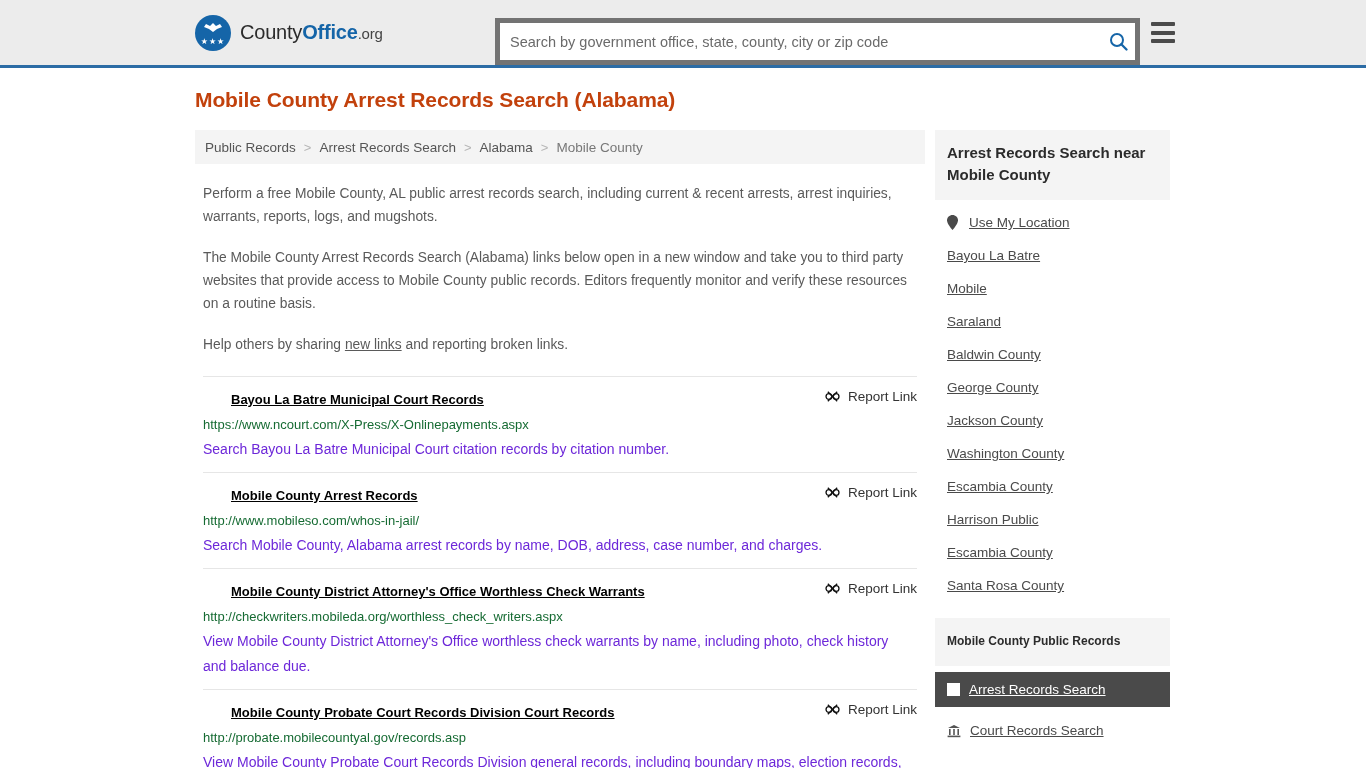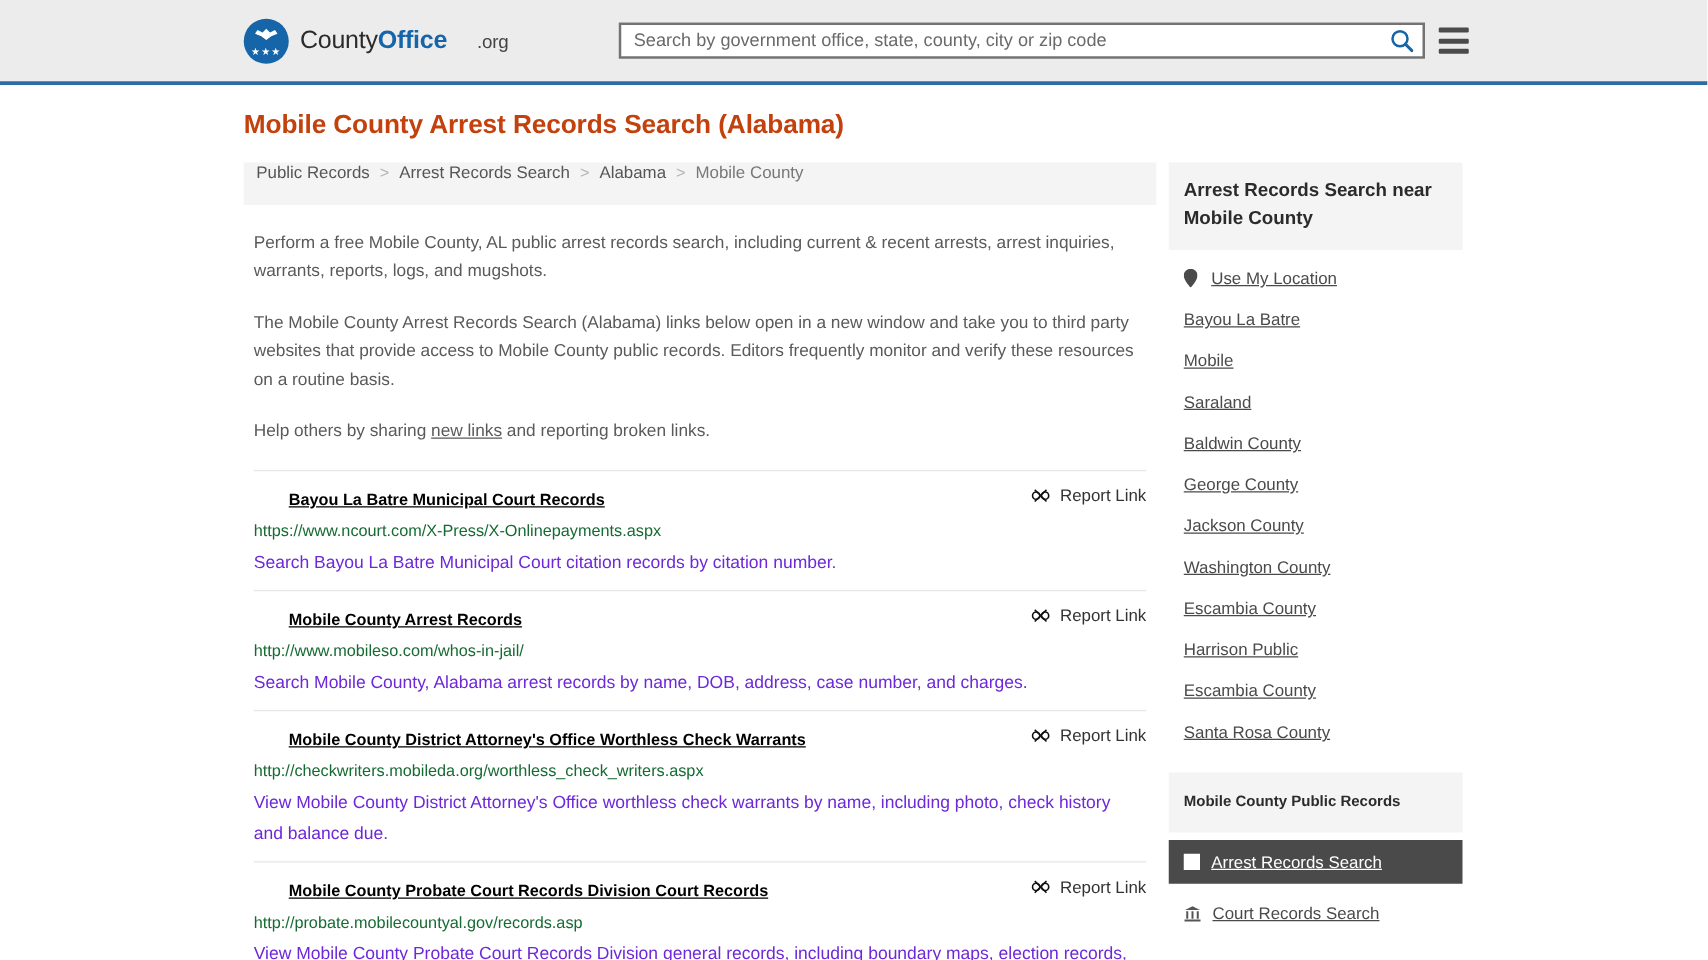--- a/index.html
+++ b/index.html
@@ -51,30 +51,30 @@
   }
   .logo-text {
     margin-left: 9px;
     font-size: 20px;
     color: #2b2b2b;
     letter-spacing: -0.2px;
     white-space: nowrap;
   }
   .logo-text .b { color: #1565a8; font-weight: bold; }
   .logo-text .a { font-weight: normal; }
-  .logo-text .org { font-size: 15px; color: #444; margin-left: 24px; }
+  .logo-text .org { font-size: 15px; color: #444; }
 
   .search-wrap {
     position: absolute;
     left: 495px;
     top: 18px;
     width: 645px;
-    height: 29px;
+    height: 47px;
     background: #ffffff;
-    border: 2px solid #737373;
+    border: 5px solid #737373;
     display: flex;
     align-items: center;
   }
   .search-input {
     flex: 1;
     border: 0;
     outline: 0;
     background: transparent;
     font-family: "Liberation Sans", sans-serif;
     font-size: 14.5px;
@@ -127,21 +127,21 @@
     margin-left: 195px;
   }
   .main-col { width: 730px; }
   .side-col { width: 235px; margin-left: 10px; }
 
   
   .breadcrumb {
     background: #f4f4f4;
     height: 34px;
     display: flex;
-    align-items: flex-start;
+    align-items: center;
     padding: 0 10px;
     font-size: 13.5px;
   }
   .breadcrumb a {
     color: #555; text-decoration: none; white-space: nowrap;
   }
   .breadcrumb .sep {
     color: #b5b5b5;
     margin: 0 8px;
     font-size: 13px;

